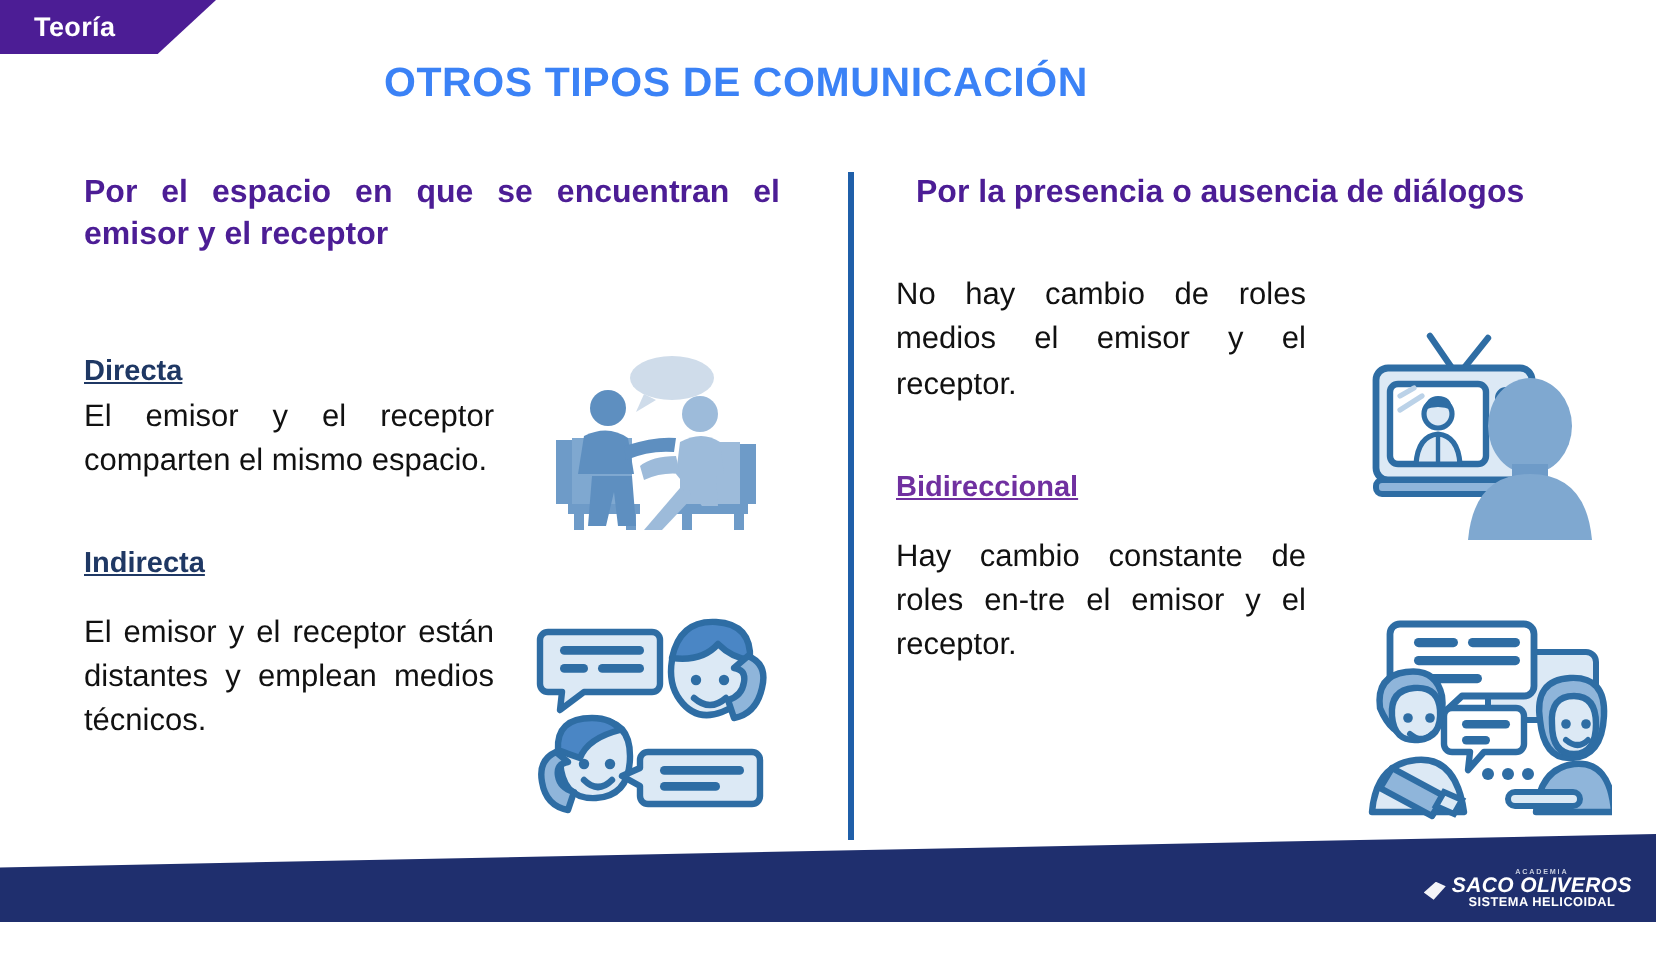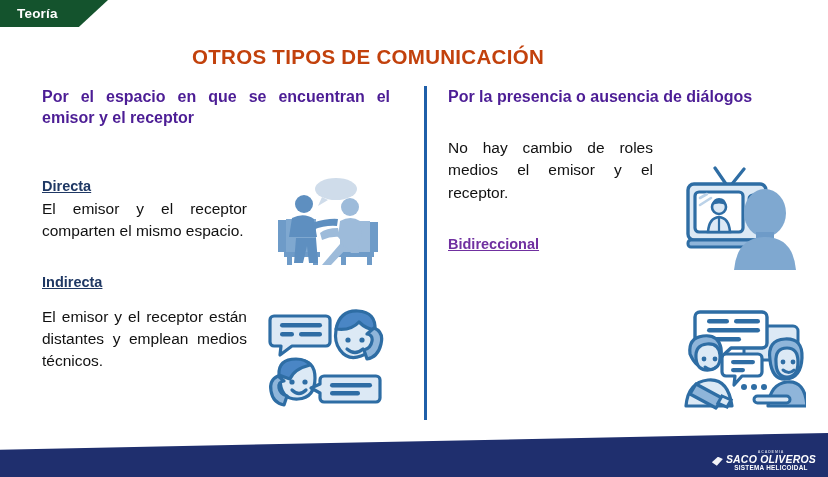--- a/index.html
+++ b/index.html
@@ -19,41 +19,41 @@
     overflow: hidden;
   }
 
   
   #theory-tab {
     position: absolute;
     left: 0;
     top: 0;
     width: 108px;
     height: 27px;
-    background: #14532d;
+    background: #4c1d95;
     clip-path: polygon(0 0, 100% 0, 73% 100%, 0 100%);
     display: flex;
     align-items: center;
   }
   #theory-tab .tab-label {
     color: #ffffff;
     font-size: 13.5px;
     font-weight: bold;
     padding-left: 17px;
     letter-spacing: 0.2px;
   }
 
   
   #slide-title {
     position: absolute;
     left: 0;
-    top: 45px;
+    top: 30px;
     width: 736px;
     text-align: center;
-    color: #c2410c;
+    color: #3b82f6;
     font-size: 20.5px;
     font-weight: bold;
     letter-spacing: 0.3px;
   }
 
   
   .column {
     position: absolute;
     top: 86px;
   }
@@ -62,21 +62,21 @@
 
   .col-heading {
     color: #4c1d95;
     font-size: 16px;
     font-weight: bold;
     line-height: 1.33;
     text-align: justify;
     text-align-last: left;
     margin: 0 0 8px 0;
   }
-  #column-right .col-heading { text-align: left; }
+  #column-right .col-heading { text-align: left; margin-left: 10px; }
 
   .sub-block {
     position: relative;
   }
   .sub-head {
     font-size: 14.5px;
     font-weight: bold;
     text-decoration: underline;
     margin: 0 0 4px 0;
     display: inline-block;
@@ -110,21 +110,21 @@
   }
   #illus-directa        { left: 272px; top: 176px; }
   #illus-indirecta      { left: 266px; top: 302px; }
   #illus-unidireccional { left: 682px; top: 166px; }
   #illus-bidireccional  { left: 682px; top: 302px; }
 
   
   #footer-band {
     position: absolute;
     left: 0;
-    bottom: 0;
+    bottom: 16px;
     width: 828px;
     height: 44px;
   }
   #footer-band .band-shape {
     position: absolute;
     inset: 0;
     background: #1f2f6e;
     clip-path: polygon(0 38%, 100% 0, 100% 100%, 0 100%);
   }
   #footer-logo {
@@ -194,20 +194,21 @@
 
   <div class="column" id="column-right">
     <p class="col-heading">Por la presencia o ausencia de diálogos</p>
 
     <div class="sub-block" style="margin-top:30px;">
       <p class="body-text">No hay cambio de roles medios el emisor y el receptor.</p>
     </div>
 
     <div class="sub-block" style="margin-top:31px;">
       <div class="sub-head purple">Bidireccional</div>
+      <p class="body-text" style="margin-top:12px;">Hay cambio constante de roles en-tre el emisor y el receptor.</p>
     </div>
   </div>
 
   <div class="illus" id="illus-directa">
     <svg width="112" height="92" viewBox="0 0 112 92" xmlns="http://www.w3.org/2000/svg">
       <ellipse cx="64" cy="13" rx="21" ry="11" fill="#CFDCEA"></ellipse>
       <path d="M50 21 L46 30 L56 24 Z" fill="#CFDCEA"></path>
 
       <path d="M6 44 h10 v32 h-10 z" fill="#6E9BC8"></path>
       <path d="M14 43 h30 v35 h-30 z" fill="#7FA8D0"></path>

